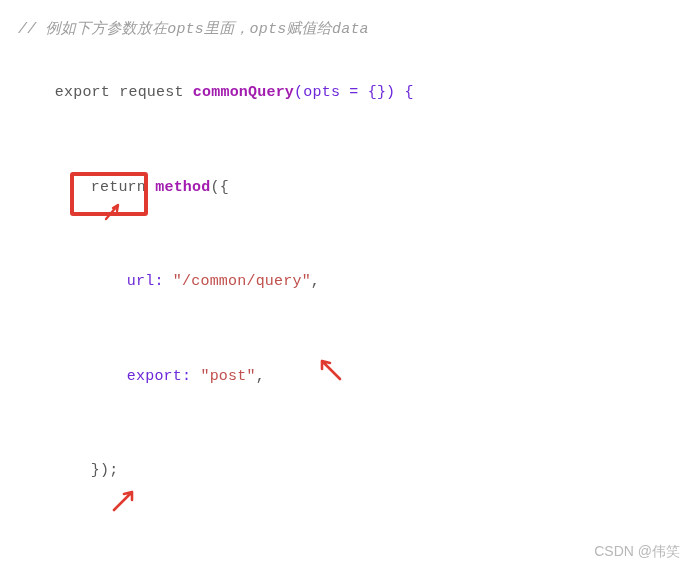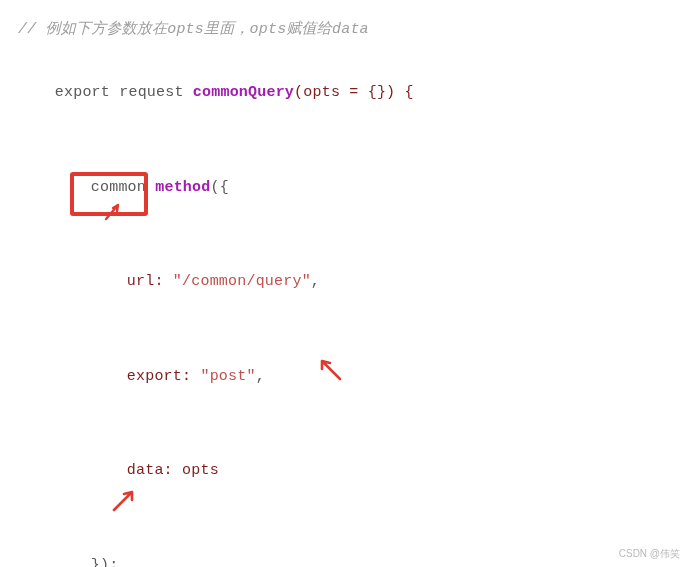--- a/index.html
+++ b/index.html
@@ -15,21 +15,21 @@
   .code-block {
     position: relative;
     padding: 14px 18px;
     line-height: 2.1;
     letter-spacing: 0.2px;
     color: #3e3e3e;
   }
   .comment { color: #9e9e9e; font-style: italic; }
   .keyword { color: #595959; font-weight: normal; }
   .func    { color: #a21caf; font-weight: bold; }
-  .ident   { color: #7f1d1d; }
+  .ident   { color: #6d28d9; }
   .str     { color: #c0504d; }
   .punc    { color: #595959; }
 
   .i1 { padding-left: 36px; }
   .i2 { padding-left: 72px; }
   .line { white-space: pre; }
 
   .redbox {
     position: absolute;
     border: 4px solid #e03a30;
@@ -40,50 +40,47 @@
     position: absolute;
     pointer-events: none;
   }
   .arrow svg { display: block; }
 
   .watermark {
     position: absolute;
     right: 8px;
     bottom: 6px;
     font-family: sans-serif;
-    font-size: 10px;
+    font-size: 14px;
     color: #b8b8b8;
   }
 </style>
 </head>
 <body>
 
 <div class="code-block">
 
   <div class="line comment">// 例如下方参数放在opts里面，opts赋值给data</div>
 
   <div class="line">
     <span class="keyword">export</span> <span class="keyword">request</span> <span class="func">commonQuery</span><span class="ident">(opts = {}) {</span>
   </div>
 
   <div class="line i1">
-    <span class="keyword">common</span> <span class="func">method</span><span class="punc">({</span>
+    <span class="keyword">return</span> <span class="func">method</span><span class="punc">({</span>
   </div>
 
   <div class="line i2">
     <span class="ident">url: </span><span class="str">"/common/query"</span><span class="punc">,</span>
   </div>
 
   <div class="line i2">
     <span class="ident">export: </span><span class="str">"post"</span><span class="punc">,</span>
   </div>
 
-  <div class="line i2">
-    <span class="ident">data: opts</span>
-  </div>
 
   <div class="line i1">
     <span class="punc">});</span>
   </div>
 
   <div class="redbox" style="left:70px; top:172px; width:70px; height:36px;"></div>
 
   <div class="arrow" style="left:104px; top:203px;">
     <svg width="20" height="18">
         <path d="M2 16 L14 2 M14 2 L9 5 M14 2 L13 8" stroke="#e03a30" stroke-width="2.4" fill="none" stroke-linecap="round"></path>

